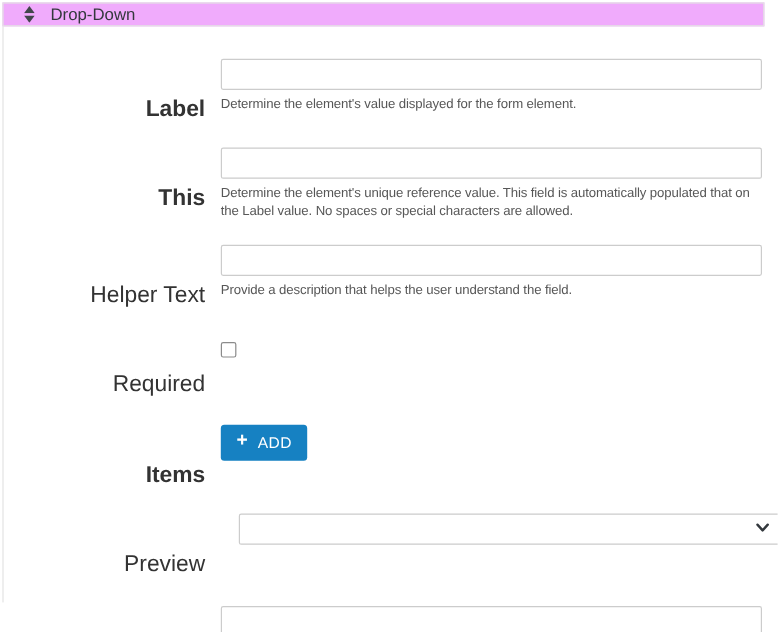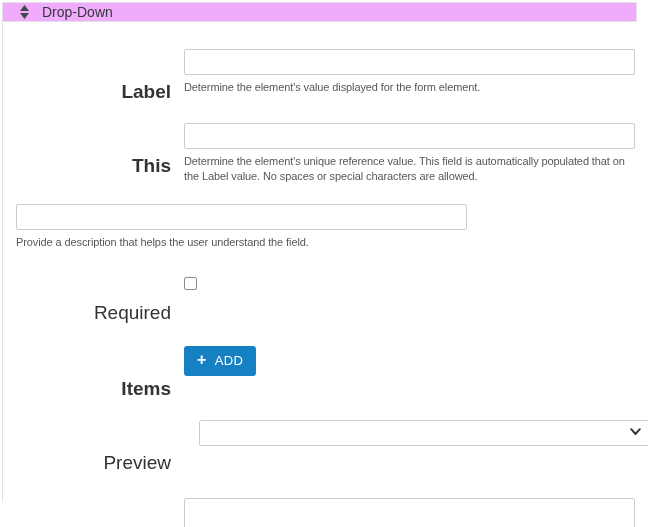--- a/index.html
+++ b/index.html
@@ -193,20 +193,21 @@
 
     <div class="form-row">
       <label class="row-label bold">This</label>
       <div class="row-control">
         <input type="text" class="text-input" value="" style="">
         <div class="helper">Determine the element's unique reference value. This field is automatically populated that on the Label value. No spaces or special characters are allowed.</div>
       </div>
     </div>
 
     <div class="form-row">
+      <label class="row-label">Helper Text</label>
       <div class="row-control">
         <input type="text" class="text-input" value="" style="">
         <div class="helper">Provide a description that helps the user understand the field.</div>
       </div>
     </div>
 
     <div class="form-row row-required">
       <label class="row-label">Required</label>
       <div class="row-control">
         <input type="checkbox" class="checkbox" style="">

